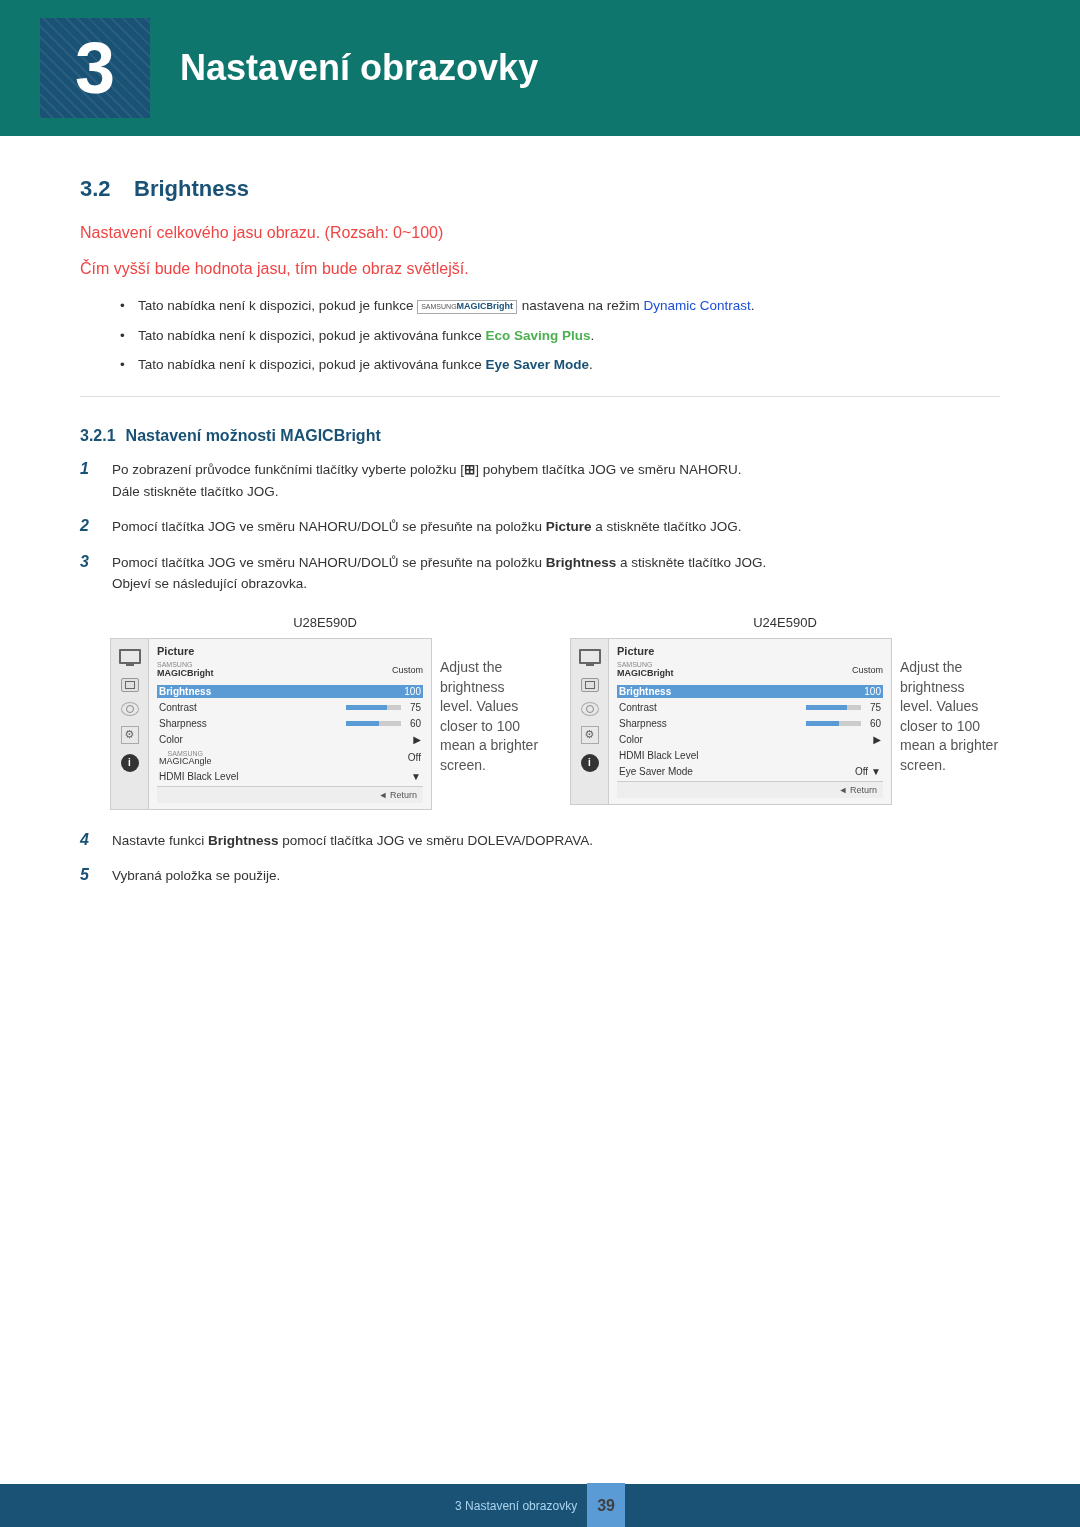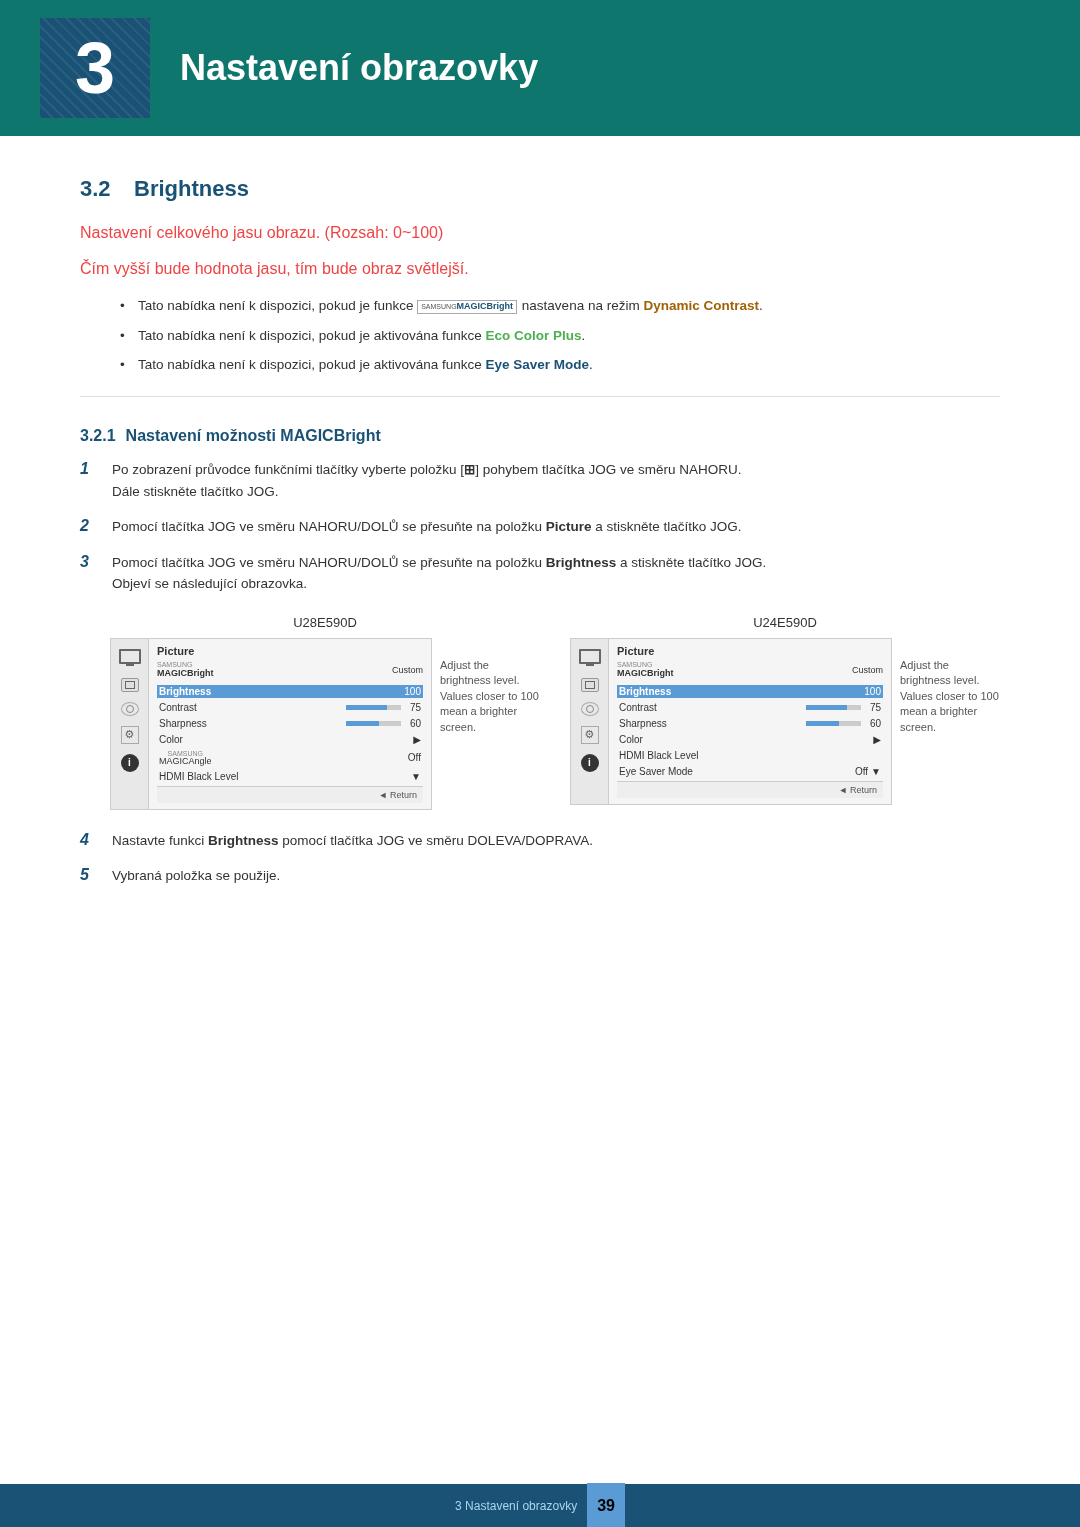--- a/index.html
+++ b/index.html
@@ -117,21 +117,21 @@
       margin-bottom: 8px;
       font-size: 13.5px;
       line-height: 1.6;
     }
     .note-list li::before {
       content: '•';
       position: absolute;
       left: 0;
       color: #333;
     }
-    .cyan { color: #a16207; font-weight: bold; }
+    .cyan { color: #1d4ed8; font-weight: normal; }
     .green { color: #4caf50; font-weight: bold; }
     .blue { color: #1a5276; font-weight: bold; }
 
     
     .steps-list {
       margin: 10px 0;
     }
     .step-item {
       display: flex;
       align-items: flex-start;
@@ -295,21 +295,21 @@
       padding: 3px 6px;
       font-size: 9px;
       color: #555;
       display: flex;
       justify-content: flex-end;
       background: #eee;
     }
 
     
     .screen-info {
-      font-size: 11px;
+      font-size: 14px;
       color: #555;
       width: 100px;
       line-height: 1.4;
       margin-top: 20px;
     }
     .screen-with-info {
       display: flex;
       align-items: flex-start;
       gap: 8px;
       width: 100%;
@@ -327,21 +327,21 @@
       align-items: center;
       justify-content: center;
       padding: 0 30px;
     }
     .footer-chapter {
       color: #aad4f0;
       font-size: 12px;
       margin-right: 10px;
     }
     .footer-page {
-      color: #000000;
+      color: #404040;
       font-size: 16px;
       font-weight: bold;
       background: #5b9bd5;
       padding: 14px 10px;
       margin-left: 0;
     }
 
     .divider-line {
       border: none;
       border-top: 1px solid #ddd;
@@ -372,21 +372,21 @@
     <li>
       <span>Tato nabídka není k dispozici, pokud je funkce
         <span class="magic-icon">
           <span class="samsung-text">SAMSUNG</span>
           <span class="magic-text">MAGICBright</span>
         </span>
         nastavena na režim <span class="cyan">Dynamic Contrast</span>.
       </span>
     </li>
     <li>
-      <span>Tato nabídka není k dispozici, pokud je aktivována funkce <span class="green">Eco Color Plus</span>.</span>
+      <span>Tato nabídka není k dispozici, pokud je aktivována funkce <span class="green">Eco Saving Plus</span>.</span>
     </li>
     <li>
       <span>Tato nabídka není k dispozici, pokud je aktivována funkce <span class="blue">Eye Saver Mode</span>.</span>
     </li>
   </ul>
 
   <hr class="divider-line">
 
   <div class="subsection-heading">
     <span class="subsection-num">3.2.1</span>

